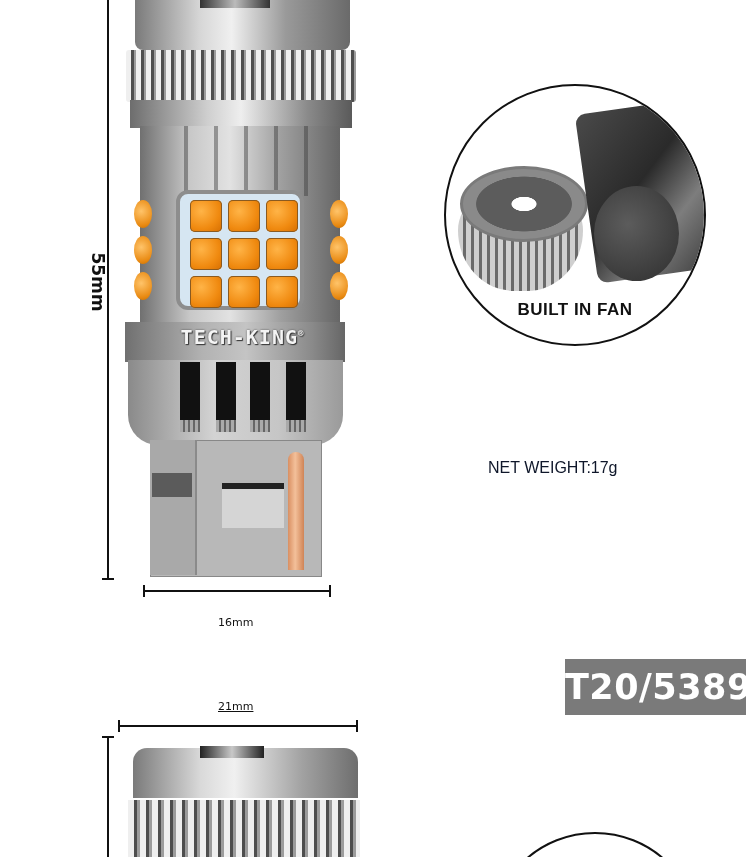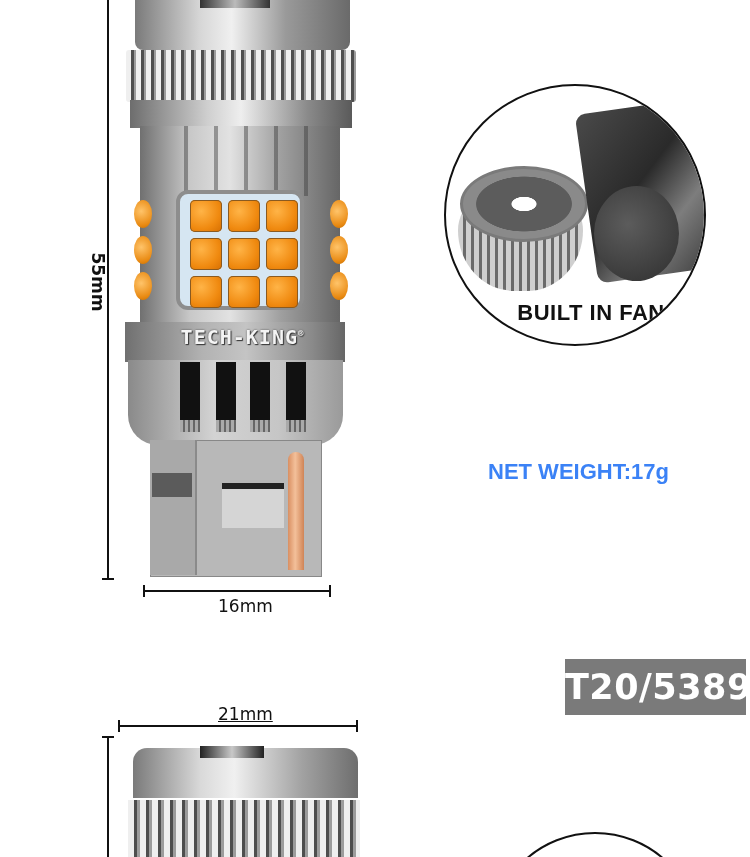--- a/index.html
+++ b/index.html
@@ -1,21 +1,21 @@
 <!DOCTYPE html>
 <html><head>
 <meta charset="utf-8">
 <style>
   html,body{margin:0;padding:0;background:#fff;}
   body{width:750px;height:857px;position:relative;overflow:hidden;font-family:"DejaVu Sans","Liberation Sans",sans-serif;}
   .vline{position:absolute;background:#111;width:2px;}
   .hline{position:absolute;background:#111;height:2px;}
   .tick-h{position:absolute;background:#111;height:2px;width:12px;}
   .tick-v{position:absolute;background:#111;width:2px;height:12px;}
-  .dim-label{position:absolute;font-size:17px;color:#111;font-weight:500;}
+  .dim-label{position:absolute;font-size:11px;color:#111;font-weight:500;margin-top:20px;}
   .dim-vert{position:absolute;font-size:17px;color:#111;transform:rotate(90deg);transform-origin:center;white-space:nowrap;font-weight:600;}
   
   .bulb-top{position:absolute;left:135px;top:0;width:215px;height:50px;background:linear-gradient(90deg,#7a7a7a,#d6d6d6 30%,#f0f0f0 45%,#9a9a9a 70%,#6a6a6a);border-radius:0 0 8px 8px;}
   .bulb-stem{position:absolute;left:200px;top:0;width:70px;height:8px;background:linear-gradient(90deg,#333,#bbb,#333);}
   .fins{position:absolute;left:126px;top:50px;width:230px;height:52px;background:repeating-linear-gradient(90deg,#efefef 0 5px,#4e4e4e 5px 8px,#9c9c9c 8px 10px);border-radius:3px;}
   .collar{position:absolute;left:130px;top:100px;width:222px;height:28px;background:linear-gradient(90deg,#6d6d6d,#cfcfcf 35%,#eee 50%,#8a8a8a 80%,#5a5a5a);}
   .body-mid{position:absolute;left:140px;top:126px;width:200px;height:200px;background:linear-gradient(90deg,#707070,#c8c8c8 25%,#e2e2e2 45%,#a0a0a0 70%,#666);}
   .ribs{position:absolute;left:170px;top:126px;width:140px;height:70px;background:repeating-linear-gradient(90deg,transparent 0 14px,rgba(60,60,60,.45) 14px 18px,transparent 18px 30px);}
   .side-led{position:absolute;width:18px;height:28px;border-radius:50%;background:radial-gradient(circle at 40% 40%,#ffc46a,#e98a12 70%,#c46c00);}
   .led-frame{position:absolute;left:176px;top:190px;width:128px;height:120px;background:#d6e6f2;border:4px solid #8d8d8d;border-radius:12px;box-sizing:border-box;}
@@ -31,22 +31,22 @@
   .wedge-left{position:absolute;left:150px;top:440px;width:45px;height:135px;background:#a9a9a9;border-right:2px solid #8a8a8a;}
   .wedge-dark{position:absolute;left:152px;top:473px;width:40px;height:24px;background:#5b5b5b;}
   .wedge-tab{position:absolute;left:222px;top:483px;width:62px;height:45px;background:linear-gradient(#222 0 6px,#d5d5d5 6px);}
   .wedge-copper{position:absolute;left:288px;top:452px;width:16px;height:118px;border-radius:8px 8px 0 0;background:linear-gradient(90deg,#d98f62,#f3c09a 45%,#d08456);}
   
   .fan-circle{position:absolute;left:444px;top:84px;width:262px;height:262px;border:2px solid #111;border-radius:50%;box-sizing:border-box;overflow:hidden;background:#fff;}
   .fan-ring{position:absolute;left:12px;top:95px;width:125px;height:110px;border-radius:50% 50% 45% 45%/45% 45% 55% 55%;background:repeating-linear-gradient(90deg,#cfcfcf 0 5px,#6a6a6a 5px 8px);}
   .fan-cap{position:absolute;left:14px;top:80px;width:122px;height:70px;border-radius:50%;background:radial-gradient(ellipse at center,#fff 0 14%,#5c5c5c 15% 55%,#8a8a8a 56%);border:3px solid #7a7a7a;}
   .fan-body{position:absolute;left:140px;top:20px;width:120px;height:170px;background:linear-gradient(135deg,#4a4a4a,#2a2a2a 45%,#7d7d7d 70%,#3a3a3a);transform:rotate(-8deg);border-radius:10px;}
   .fan-disc{position:absolute;left:148px;top:100px;width:85px;height:95px;border-radius:50%;background:radial-gradient(circle at 40% 40%,#5c5c5c,#2e2e2e);}
-  .fan-label{position:absolute;left:16px;width:100%;top:214px;text-align:center;font-family:"Liberation Sans",sans-serif;font-weight:bold;font-size:22px;color:#111;letter-spacing:.5px;}
-  .weight{position:absolute;left:488px;top:459px;font-family:"Liberation Sans",sans-serif;font-weight:bold;font-size:22px;color:#3b82f6;}
+  .fan-label{position:absolute;left:0;width:100%;top:214px;text-align:center;font-family:"Liberation Sans",sans-serif;font-weight:bold;font-size:17px;color:#111;letter-spacing:.5px;}
+  .weight{position:absolute;left:488px;top:459px;font-family:"Liberation Sans",sans-serif;font-weight:normal;font-size:16px;color:#0f172a;}
   .model-badge{position:absolute;left:565px;top:659px;width:181px;height:56px;background:#7a7a7a;color:#fff;font-family:"DejaVu Sans",sans-serif;font-weight:bold;font-size:35px;line-height:56px;text-align:center;letter-spacing:.5px;}
   
   .b2-cap{position:absolute;left:133px;top:748px;width:225px;height:50px;background:linear-gradient(90deg,#7a7a7a,#d9d9d9 30%,#f0f0f0 45%,#a2a2a2 75%,#6e6e6e);border-radius:14px 14px 0 0;}
   .b2-notch{position:absolute;left:200px;top:746px;width:64px;height:12px;background:linear-gradient(90deg,#222,#c8c8c8,#222);}
   .b2-fins{position:absolute;left:128px;top:800px;width:232px;height:57px;background:repeating-linear-gradient(90deg,#efefef 0 6px,#4e4e4e 6px 9px,#9c9c9c 9px 12px);}
   .arc2{position:absolute;left:490px;top:832px;width:210px;height:210px;border:2px solid #111;border-radius:50%;box-sizing:border-box;}
 </style>
 </head>
 <body>
 
@@ -115,21 +115,21 @@
   <div class="fan-cap"></div>
   <div class="fan-body"></div>
   <div class="fan-disc"></div>
   <div class="fan-label">BUILT IN FAN</div>
 </div>
 
 <div class="weight">NET WEIGHT:17g</div>
 
 <div class="model-badge">T20/5389</div>
 
-<div class="dim-label" style="left:218px;top:704px;text-decoration:underline;">21mm</div>
+<div class="dim-label" style="left:218px;top:680px;text-decoration:underline;">21mm</div>
 <div class="hline" style="left:118px;top:725px;width:240px;"></div>
 <div class="tick-v" style="left:118px;top:720px;"></div>
 <div class="tick-v" style="left:356px;top:720px;"></div>
 
 <div class="vline" style="left:107px;top:737px;height:120px;"></div>
 <div class="tick-h" style="left:102px;top:736px;"></div>
 
 <div class="b2-cap"></div>
 <div class="b2-notch"></div>
 <div class="b2-fins"></div>

